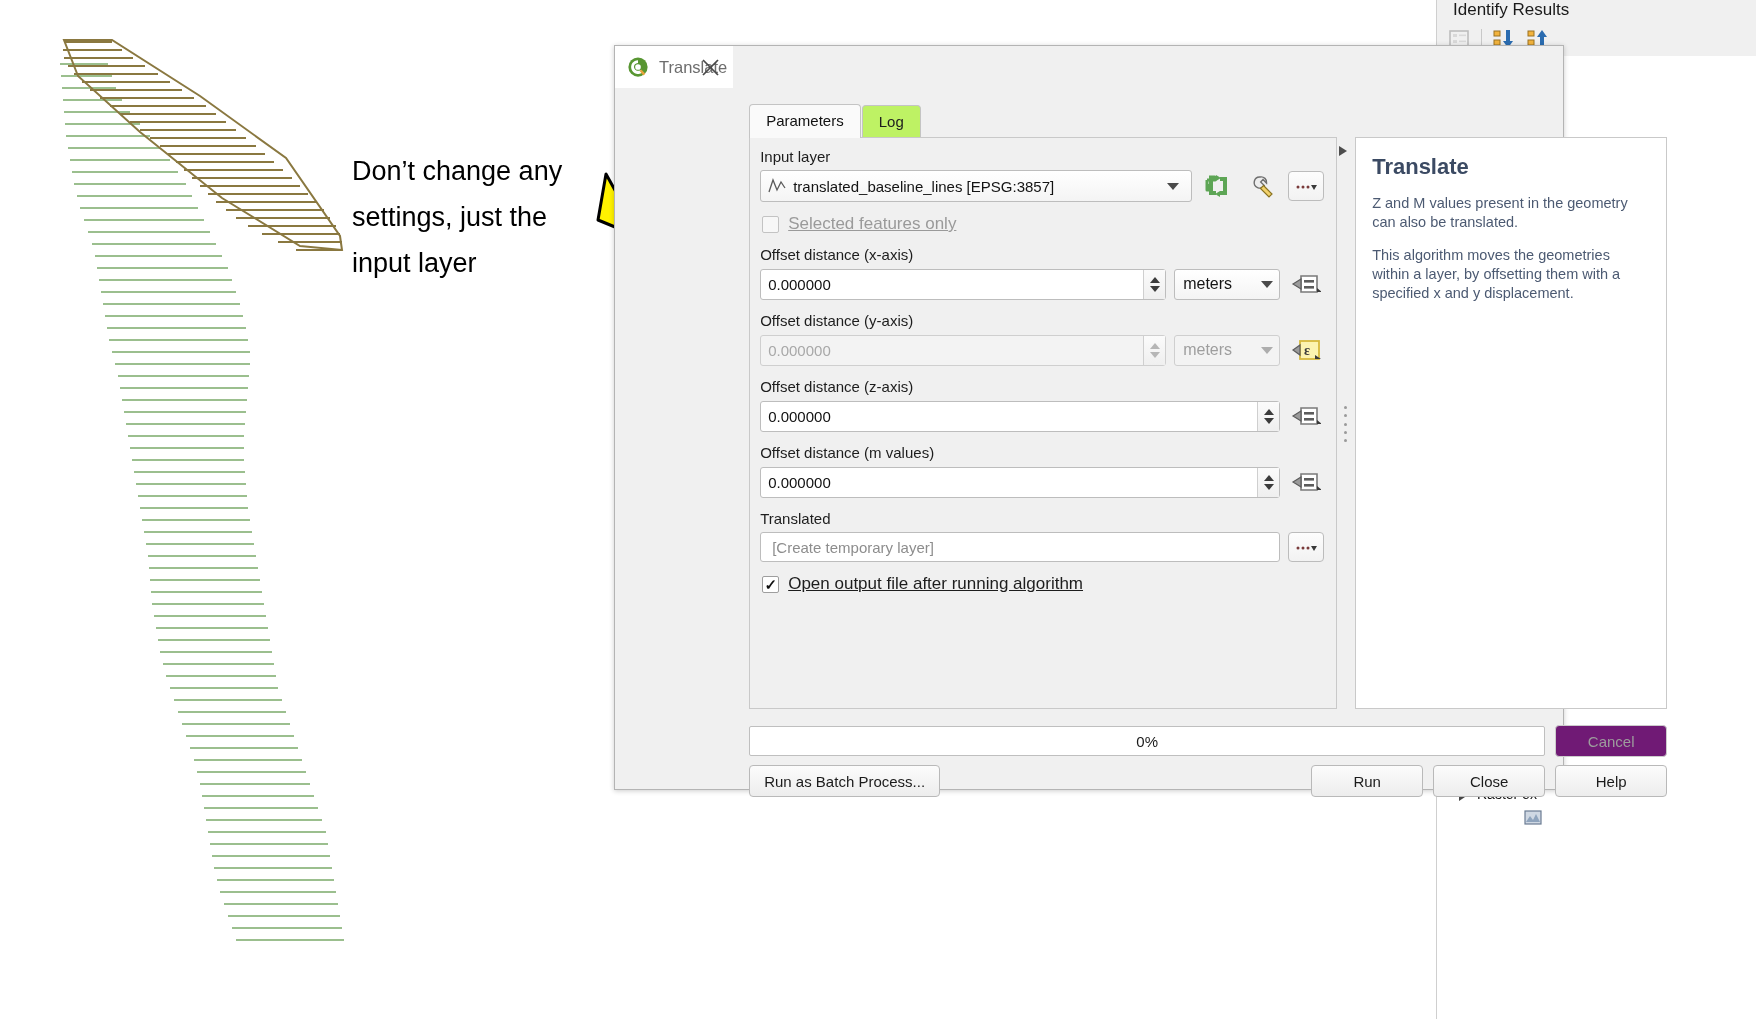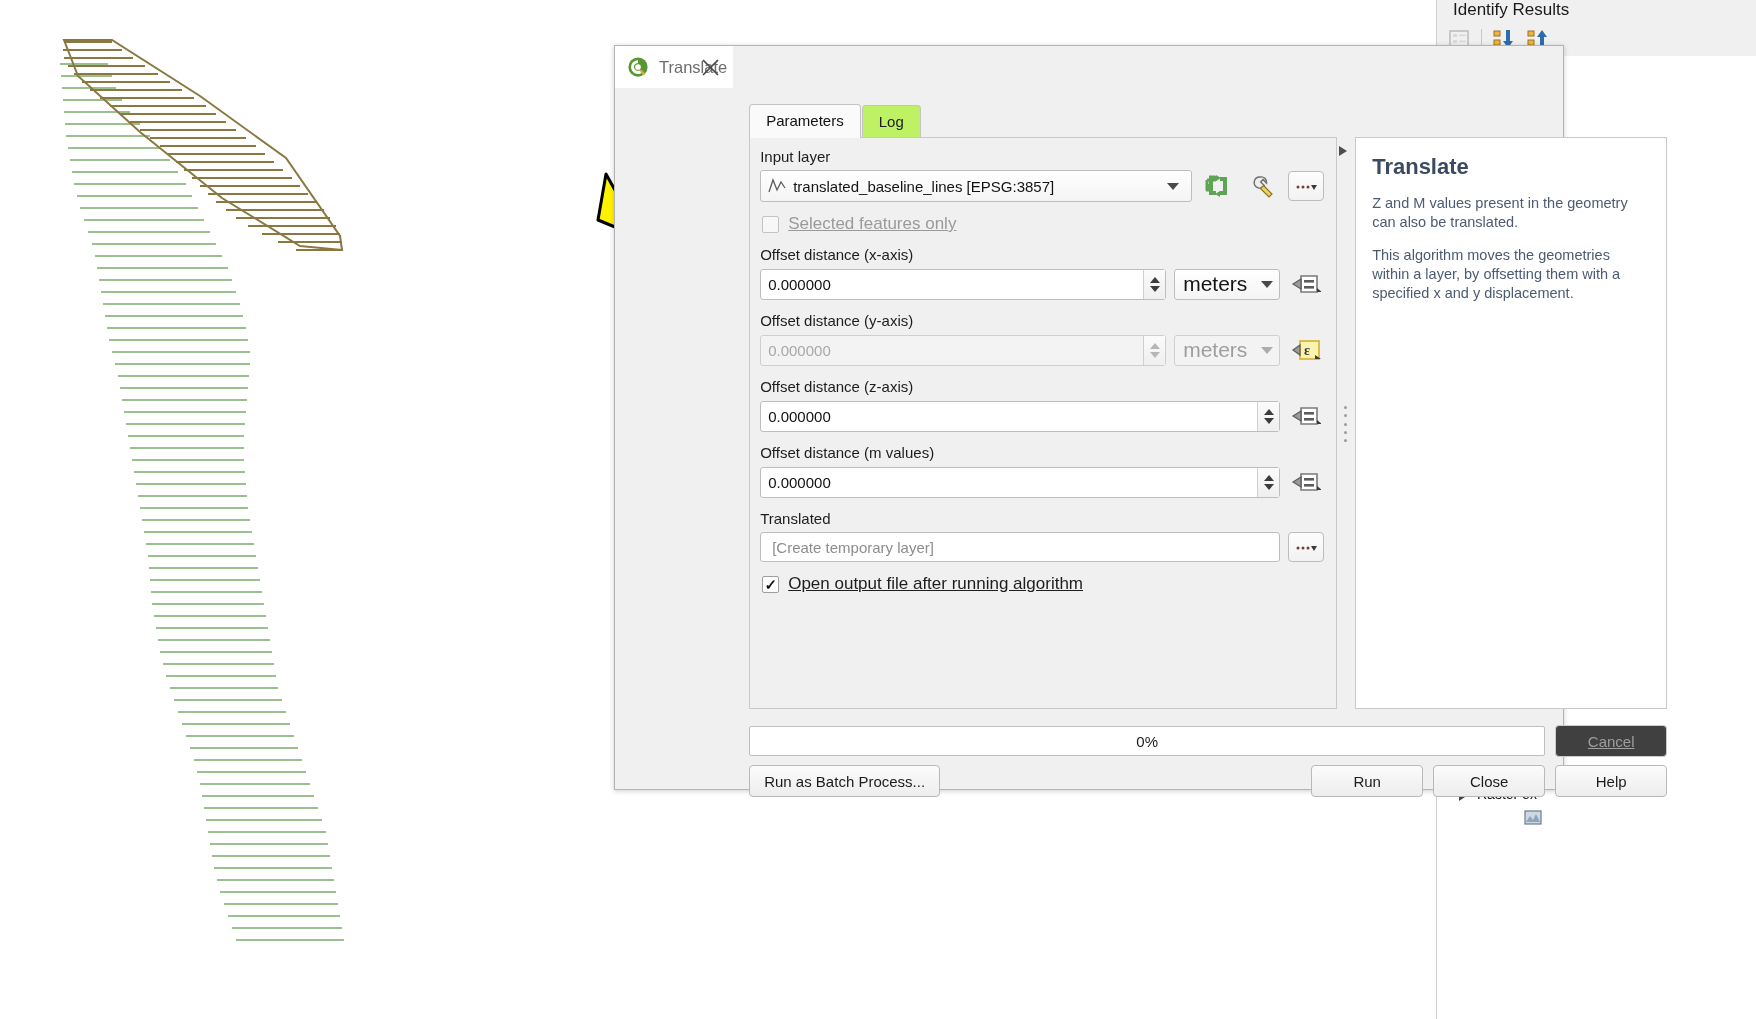--- a/index.html
+++ b/index.html
@@ -147,21 +147,21 @@
   .spin-up { width:0;height:0;border-left:5px solid transparent;border-right:5px solid transparent;border-bottom:6px solid #3c3c3c; }
   .spin-dn { width:0;height:0;border-left:5px solid transparent;border-right:5px solid transparent;border-top:6px solid #3c3c3c; }
   .spin.disabled .spin-up { border-bottom-color:#b6b6b6; }
   .spin.disabled .spin-dn { border-top-color:#b6b6b6; }
 
   .unitcombo {
     width: 106px; height: 31px; background: linear-gradient(#ffffff,#f4f4f4); border: 1px solid #bdbdbd;
     border-radius: 3px; display: flex; align-items: center; padding-left: 8px; flex: 0 0 106px; cursor: pointer;
   }
   .unitcombo.disabled { background: #f3f3f3; border-color: #cfcfcf; }
-  .unit-text { flex: 1 1 auto; font-size: 21px; color: #141414; font-family: "Liberation Sans", sans-serif; }
+  .unit-text { flex: 1 1 auto; font-size: 16px; color: #141414; font-family: "Liberation Sans", sans-serif; }
   .unitcombo.disabled .unit-text { color: #9e9e9e; }
 
   .textfield {
     flex: 1 1 auto; height: 30px; background: #ffffff; border: 1px solid #bdbdbd; border-radius: 3px;
     display: flex; align-items: center; padding-left: 11px; min-width: 0;
   }
   .textfield .ph { font-size: 15px; color: #8d8d8d; font-family: "Liberation Sans", sans-serif; white-space: nowrap; }
 
   
   #help-panel {
@@ -192,21 +192,21 @@
     flex: 1 1 auto; height: 30px; background: #ffffff; border: 1px solid #bfbfbf; border-radius: 2px;
     display: flex; align-items: center; justify-content: center;
   }
   #progress-text { font-size: 15px; color: #1b1b1b; font-family: "Liberation Sans", sans-serif; }
   .btn {
     height: 32px; min-width: 112px; padding: 0 14px; border: 1px solid #b9b9b9; border-radius: 4px;
     background: linear-gradient(#fcfcfc,#ededed); font-size: 15px; color: #1b1b1b; cursor: pointer;
     display: flex; align-items: center; justify-content: center; font-family: "Liberation Sans", sans-serif;
     white-space: nowrap;
   }
-  .btn.cancel { color: #9d9d9d; border-color: #cccccc; background: #404040; text-decoration: underline; }
+  .btn.cancel { color: #9d9d9d; border-color: #cccccc; background: #701a75; }
   #btn-row { position: absolute; left: 16px; top: 717px; width: 918px; height: 36px; display: flex; align-items: center; }
   #btn-row .right-group { margin-left: auto; display: flex; gap: 10px; }
 </style>
 </head>
 <body>
 
 <div id="root">
 
   <div id="map-canvas">
 
@@ -315,20 +315,21 @@
         <line x1="226" y1="210" x2="324" y2="210"></line>
         <line x1="236" y1="218" x2="330" y2="218"></line>
         <line x1="248" y1="226" x2="336" y2="226"></line>
         <line x1="262" y1="234" x2="340" y2="234"></line>
         <line x1="278" y1="242" x2="342" y2="242"></line>
         <line x1="296" y1="250" x2="342" y2="250"></line>
       </g>
       <path d="M64 40 L112 40 L200 96 L286 158 L340 236 L342 250 L300 246 L222 198 L140 132 L78 76 Z" fill="none" stroke="#8a7840" stroke-width="2"></path>
     </svg>
 
+    <div id="annotation">Don’t change any settings, just the input layer</div>
 
     <svg id="arrow-annotation" viewBox="0 0 90 70">
       <path d="M6 52 L40 66 L36 44 L84 24 L72 4 L24 24 L14 6 Z" fill="#FFF200" stroke="#000000" stroke-width="3" stroke-linejoin="round"></path>
     </svg>
   </div>
 
   <div id="right-dock">
     <div id="dock-title">Identify Results</div>
 
     <div id="dock-toolbar">

